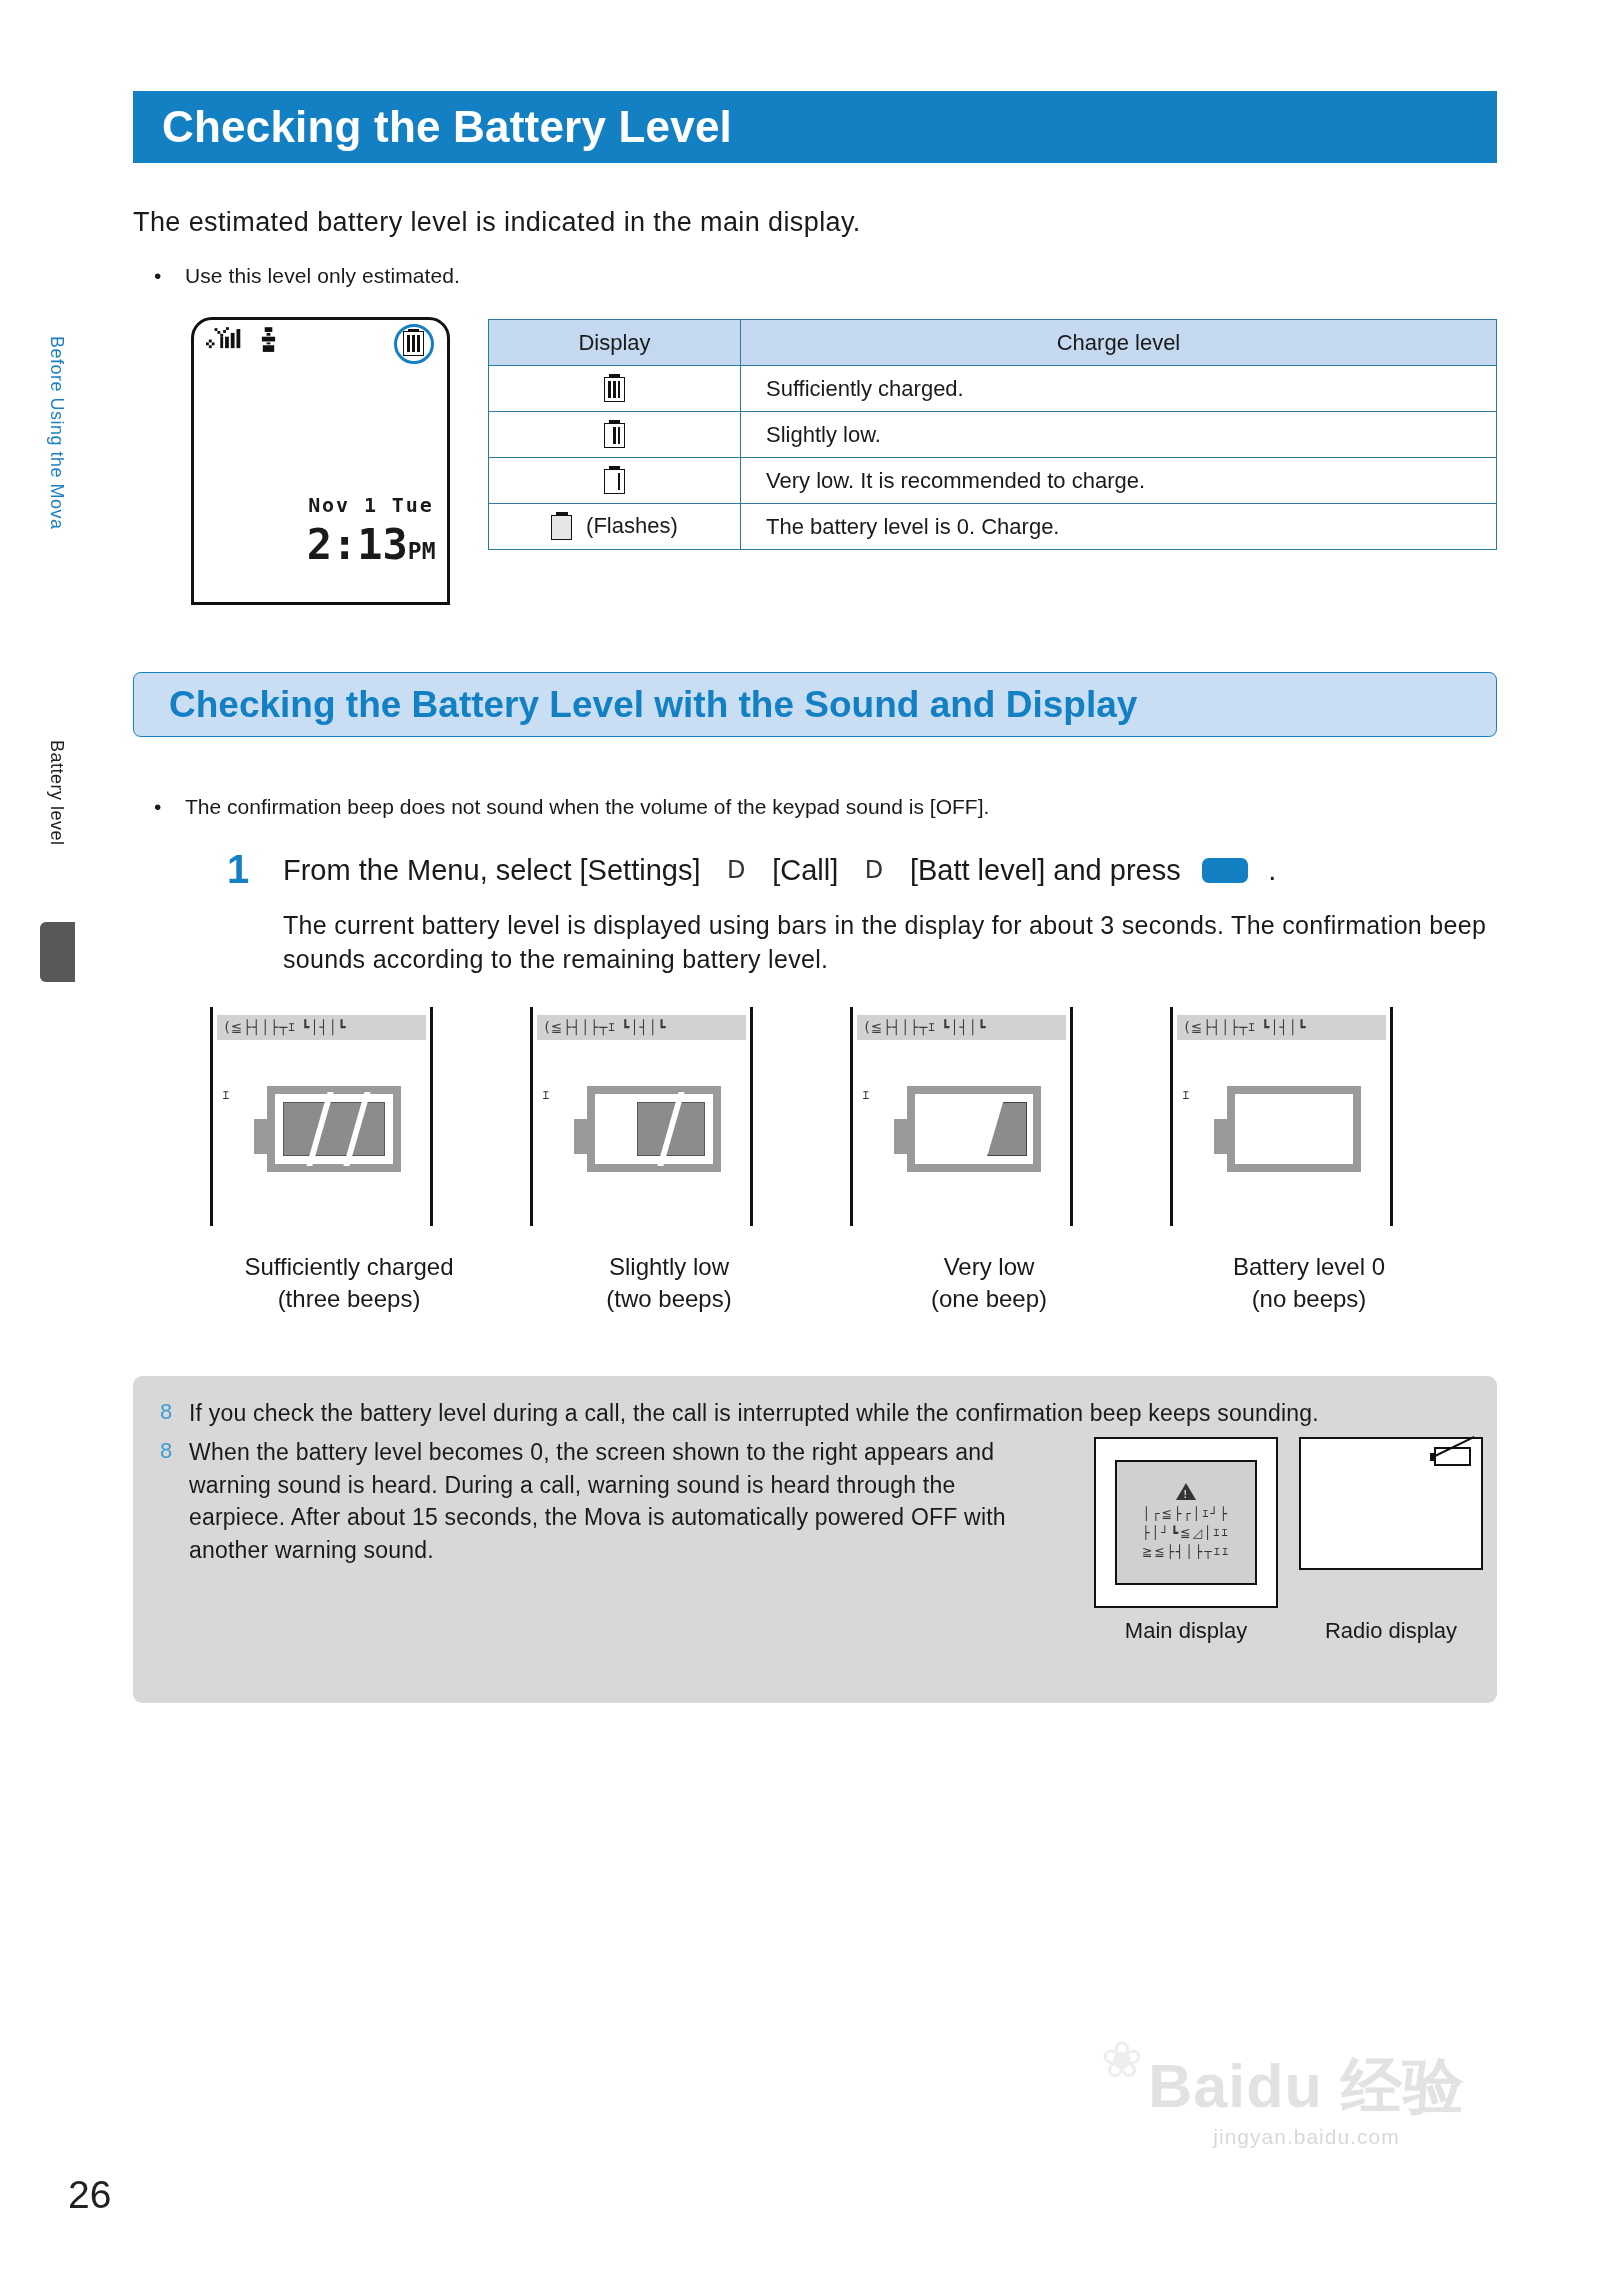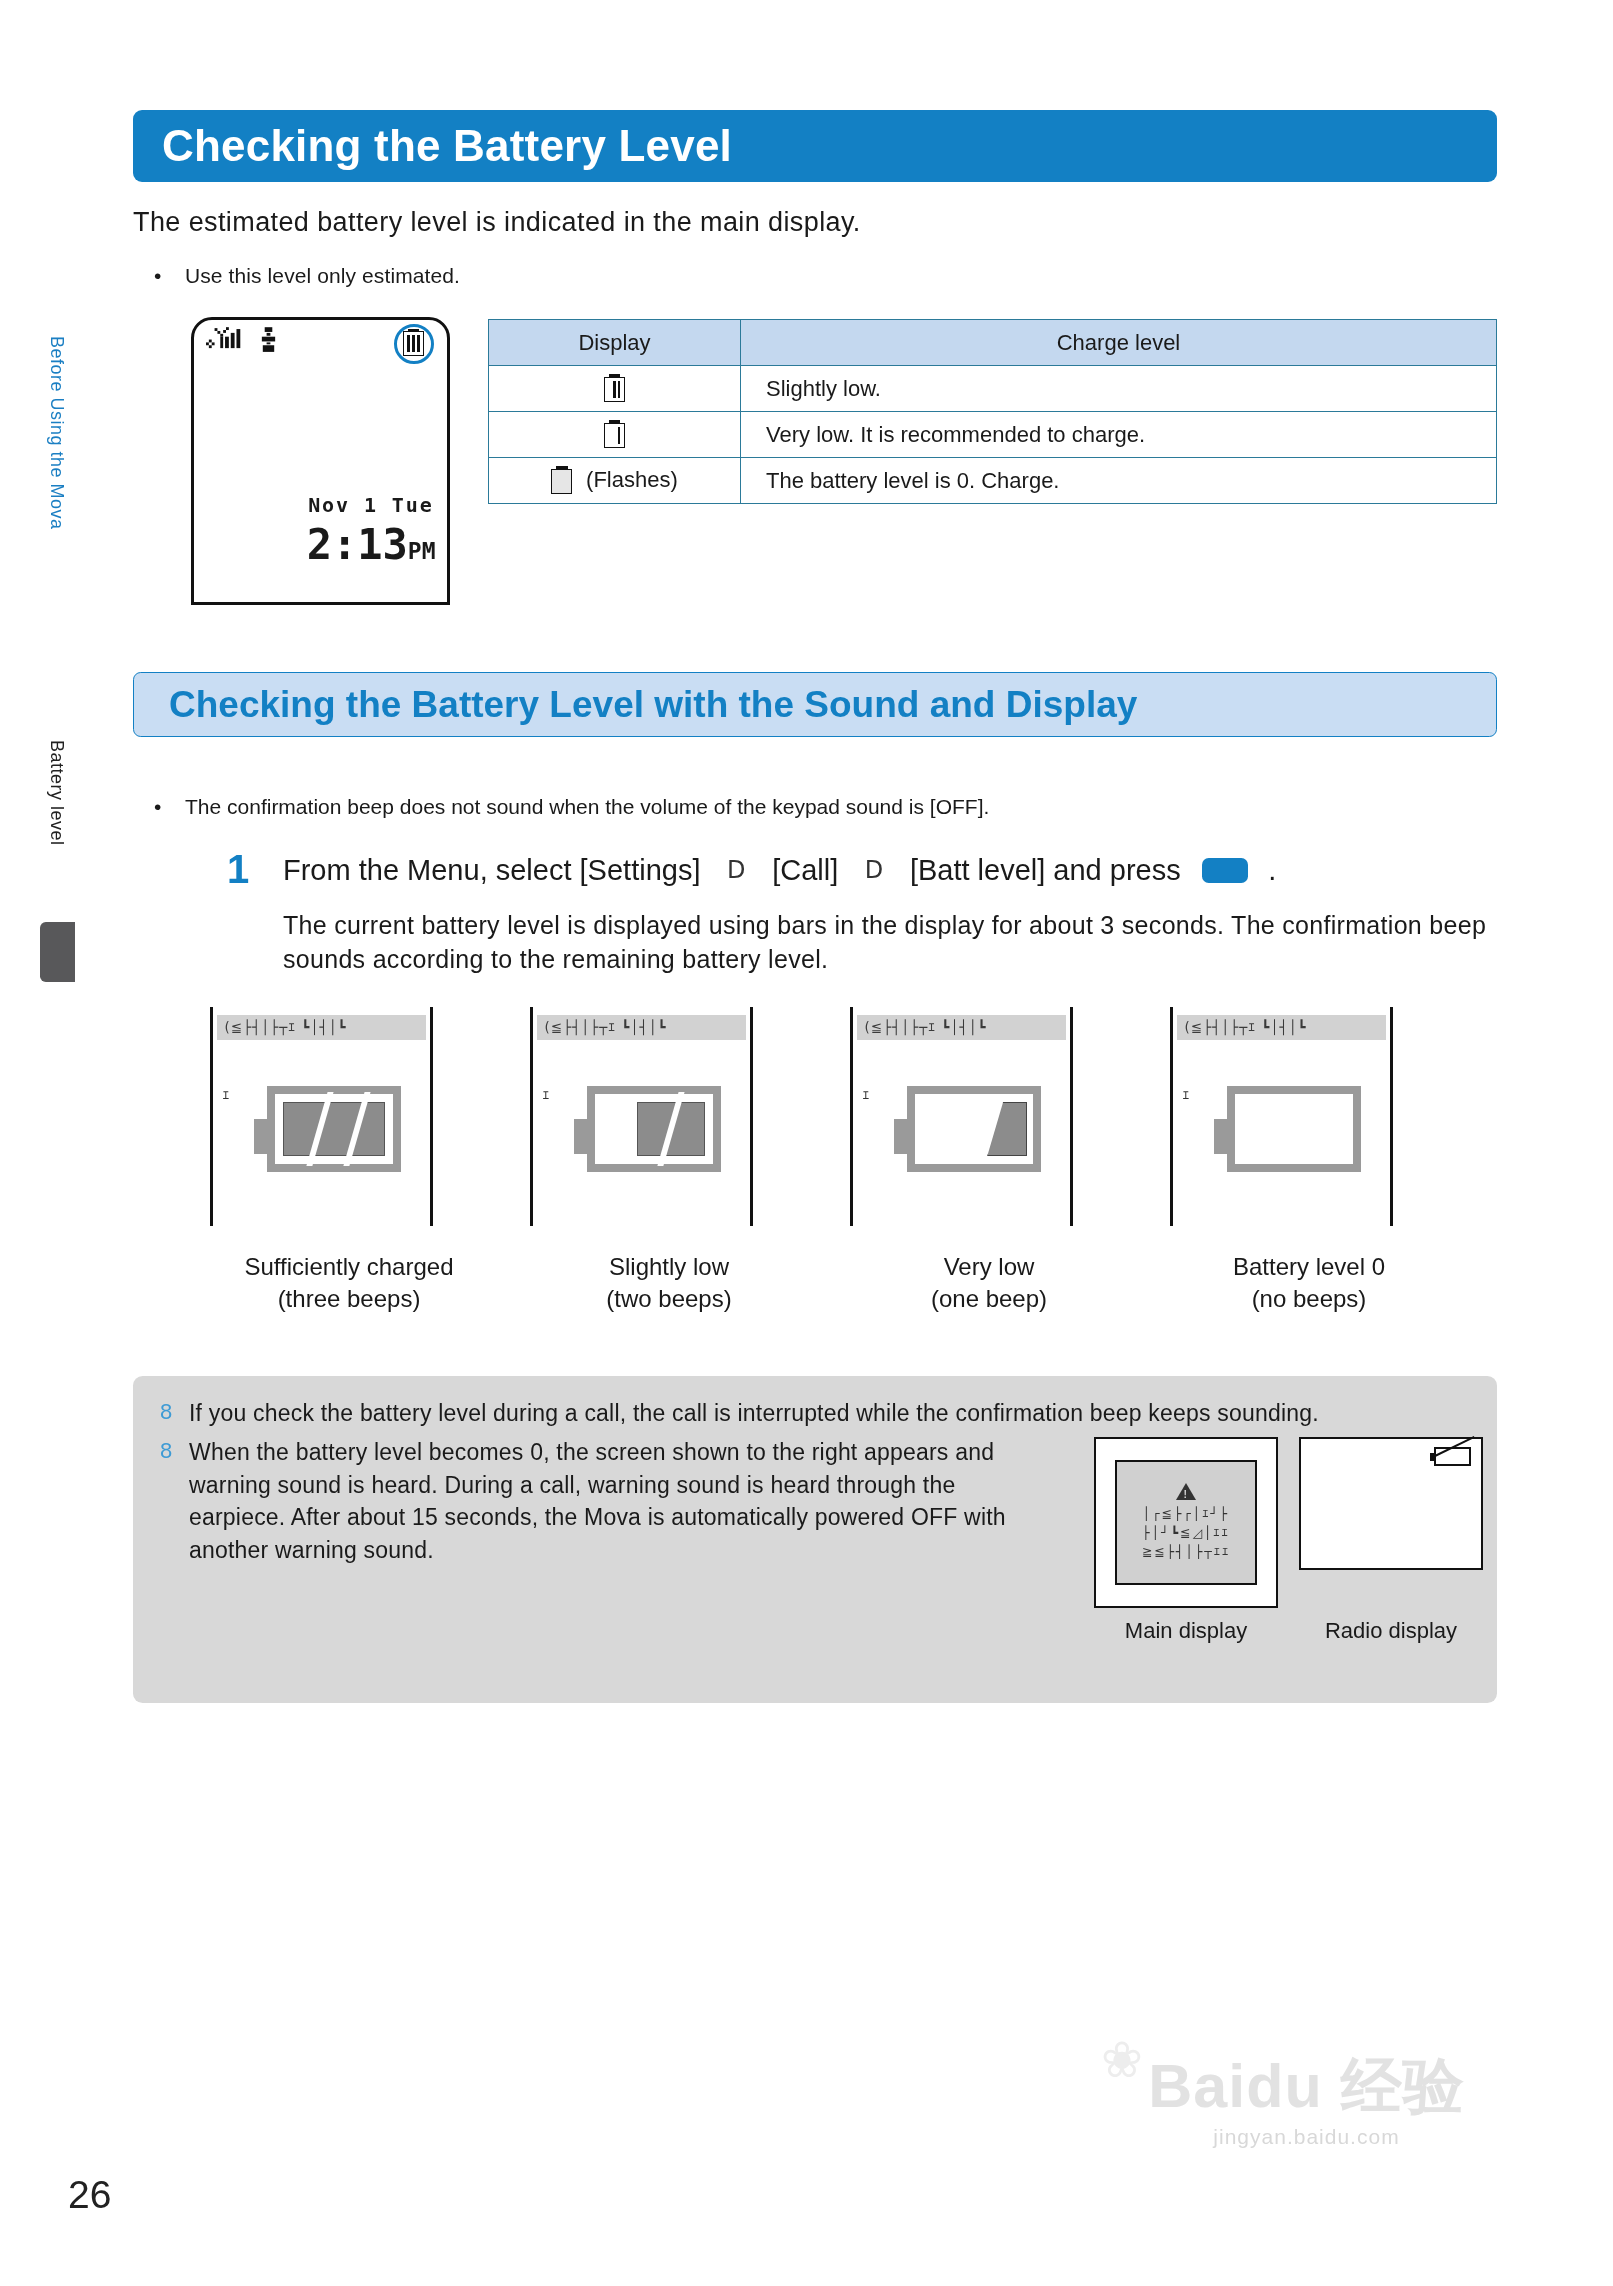--- a/index.html
+++ b/index.html
@@ -41,22 +41,22 @@
   }
 
   
   #content { position:absolute; left:133px; top:0; width:1364px; }
 
   
   #h1-banner {
     position:absolute; left:0px; top:91px;
     width:1364px; height:72px;
     background:#1380C4;
-    border-radius:9px;
-    display:flex; align-items:center;margin-top:19px;
+    border-radius:0;
+    display:flex; align-items:center;
   }
   #h1-title {
     color:#fff; font-size:44px; font-weight:bold;
     margin-left:29px; letter-spacing:0.2px;
   }
 
   
   #intro-line {
     position:absolute; left:0px; top:207px;
     font-size:27px; letter-spacing:0.4px;
@@ -382,20 +382,26 @@
   <table id="level-table">
     <thead>
       <tr>
         <th>Display</th>
         <th>Charge level</th>
       </tr>
     </thead>
     <tbody>
       <tr>
         <td class="disp">
+          <span class="tbat"><i class="b1"></i><i class="b2"></i><i class="b3"></i></span>
+        </td>
+        <td class="desc">Sufficiently charged.</td>
+      </tr>
+      <tr>
+        <td class="disp">
           <span class="tbat"><i class="b2"></i><i class="b3"></i></span>
         </td>
         <td class="desc">Slightly low.</td>
       </tr>
       <tr>
         <td class="disp">
           <span class="tbat"><i class="b3"></i></span>
         </td>
         <td class="desc">Very low. It is recommended to charge.</td>
       </tr>

